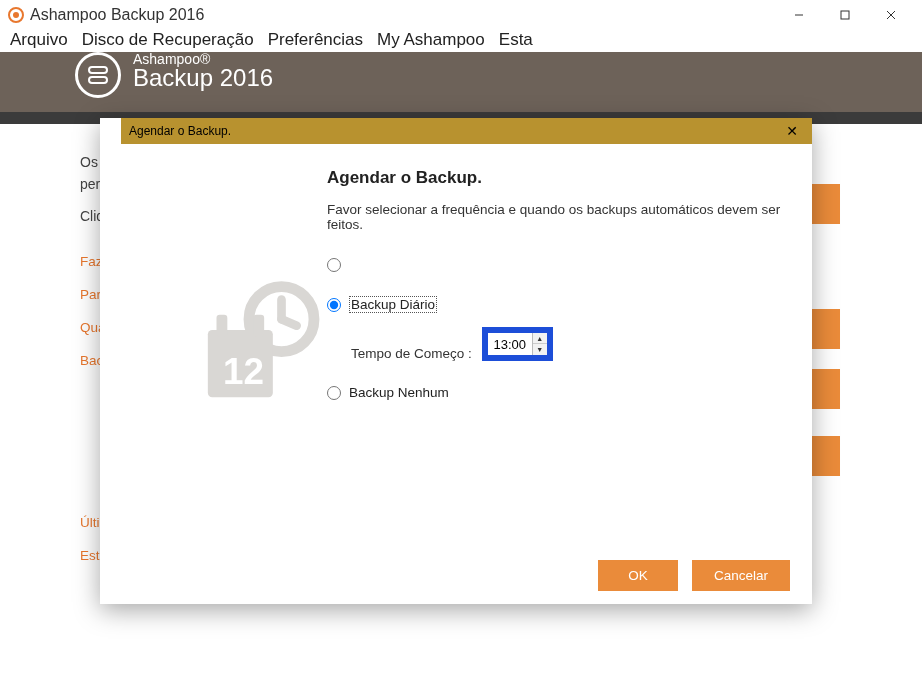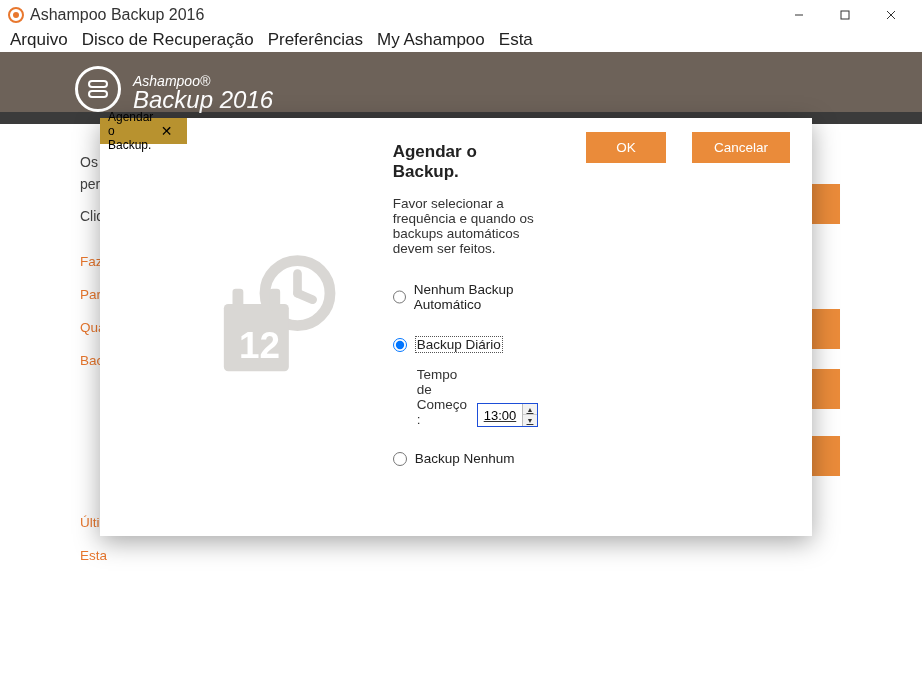--- a/index.html
+++ b/index.html
@@ -10,59 +10,59 @@
   .titlebar .app-icon { width: 16px; height: 16px; margin-right: 6px; }
   .titlebar .app-title { font-size: 16px; color: #333; flex: 1; }
   .titlebar .win-controls { display: flex; }
   .titlebar .win-btn { width: 46px; height: 30px; display: flex; align-items: center; justify-content: center; color: #555; cursor: pointer; }
 
   
   .menubar { height: 22px; display: flex; padding: 0 10px; gap: 14px; font-size: 17px; color: #222; border-bottom: 1px solid transparent; }
   .menubar span { cursor: pointer; }
 
   
-  .banner { height: 60px; background: #6d6259; display: flex; align-items: flex-end; padding-left: 75px; color: #fff; font-style: italic; }
+  .banner { height: 60px; background: #6d6259; display: flex; align-items: flex-start; padding-left: 75px; color: #fff; }
   .banner .logo-circle { width: 46px; height: 46px; border: 3px solid #fff; border-radius: 50%; display: flex; align-items: center; justify-content: center; margin-right: 12px; }
   .banner .logo-circle svg { width: 24px; height: 24px; }
   .banner .brand-text { display: flex; flex-direction: column; line-height: 1; }
   .banner .brand-text .line1 { font-size: 14px; font-weight: 300; }
   .banner .brand-text .line2 { font-size: 24px; font-weight: 300; }
 
   
   .darkstrip { height: 12px; background: #3b3b3b; }
 
   
   .bgcontent { position: absolute; top: 124px; left: 0; right: 0; bottom: 0; padding: 30px 80px; background: #fff; }
   .bgcontent .txtline { font-size: 14px; color: #444; margin-bottom: 6px; }
   .bgcontent .linklist { margin-top: 30px; }
   .bgcontent .linklist div { color: #e8772e; font-size: 13.5px; margin-bottom: 18px; cursor: pointer; }
   .bgcontent .orangebar { position: absolute; right: 82px; width: 180px; height: 40px; background: #ea8b3a; }
 
   
-  .modal { position: absolute; left: 100px; top: 118px; width: 712px; height: 418px; background: #fff; box-shadow: 0 6px 24px rgba(0,0,0,0.35); display: flex; flex-direction: row; }
+  .modal { position: absolute; left: 100px; top: 118px; width: 712px; height: 486px; background: #fff; box-shadow: 0 6px 24px rgba(0,0,0,0.35); display: flex; flex-direction: column; padding-left: 21px; }
   .modal .modal-titlebar { height: 26px; background: #b8922f; color: #000; font-size: 12px; display: flex; align-items: center; padding: 0 8px; }
   .modal .modal-titlebar .mtitle { flex: 1; }
   .modal .modal-titlebar .mclose { width: 24px; text-align: center; cursor: pointer; font-size: 14px; }
   .modal .modal-body { flex: 1; display: flex; padding: 24px 26px 12px 26px; }
-  .modal .modal-body .leftcol { width: 180px; display: flex; align-items: flex-start; justify-content: flex-start; padding-top: 110px; }
+  .modal .modal-body .leftcol { width: 180px; display: flex; align-items: flex-start; justify-content: flex-end; padding-top: 110px; }
   .modal .modal-body .leftcol svg { width: 130px; height: 130px; }
   .modal .modal-body .rightcol { flex: 1; }
   .modal .heading { font-size: 17px; font-weight: 600; color: #222; margin-bottom: 14px; }
   .modal .subtext { font-size: 13.5px; color: #333; margin-bottom: 26px; }
   .modal .radio-row { display: flex; align-items: center; font-size: 13.5px; color: #222; margin-bottom: 24px; }
   .modal .radio-row input[type=radio] { width: 14px; height: 14px; margin-right: 8px; cursor: pointer; }
   .modal .radio-row.focused label { border: 1px dotted #555; padding: 0 1px; }
   .modal .subfield { margin-left: 24px; display: flex; align-items: flex-end; font-size: 13.5px; color: #333; margin-top: -10px; margin-bottom: 24px; }
-  .modal .subfield .timebox { border: 1px solid #1d4ed8; display: flex; align-items: stretch; margin-left: 10px; text-decoration: underline; }
+  .modal .subfield .timebox { border: 6px solid #1d4ed8; display: flex; align-items: stretch; margin-left: 10px; }
   .modal .subfield .timebox input { border: none; width: 44px; text-align: center; font-size: 13px; padding: 3px 2px; outline: none; }
   .modal .subfield .timebox .spinners { display: flex; flex-direction: column; border-left: 1px solid #bbb; }
   .modal .subfield .timebox .spinners div { width: 14px; height: 11px; display: flex; align-items: center; justify-content: center; font-size: 7px; color: #333; cursor: pointer; background: #f2f2f2; }
   .modal .subfield .timebox .spinners div:first-child { border-bottom: 1px solid #ccc; }
 
-  .modal .modal-footer { height: 58px; display: flex; align-items: center; justify-content: flex-end; padding: 0 22px; gap: 26px; }
+  .modal .modal-footer { height: 58px; display: flex; align-items: center; justify-content: flex-end; padding: 0 22px; gap: 14px; }
   .modal .btn { min-width: 80px; padding: 8px 22px; background: #ea8b3a; color: #fff; font-size: 13.5px; border: none; cursor: pointer; text-align: center; }
 </style>
 </head>
 <body>
 
 <div class="titlebar">
   <span class="app-icon">
     <svg viewBox="0 0 16 16">
         <circle cx="8" cy="8" r="7" fill="none" stroke="#e8772e" stroke-width="2"></circle>
         <circle cx="8" cy="8" r="3" fill="#e8772e"></circle>
@@ -149,21 +149,20 @@
         </g>
         <text x="24" y="98" font-size="34" font-weight="700" fill="#fff">12</text>
       </svg>
     </div>
     <div class="rightcol">
       <div class="heading">Agendar o Backup.</div>
       <div class="subtext">Favor selecionar a frequência e quando os backups automáticos devem ser feitos.</div>
 
       <div class="radio-row">
         <input type="radio" name="freq" style="">
-        <label>Nenhum Backup Automático</label>
       </div>
 
       <div class="radio-row focused">
         <input type="radio" name="freq" checked="" style="">
         <label>Backup Diário</label>
       </div>
       <div class="subfield">
         <span>Tempo de Começo :</span>
         <div class="timebox">
           <input type="text" value="13:00" style="">

